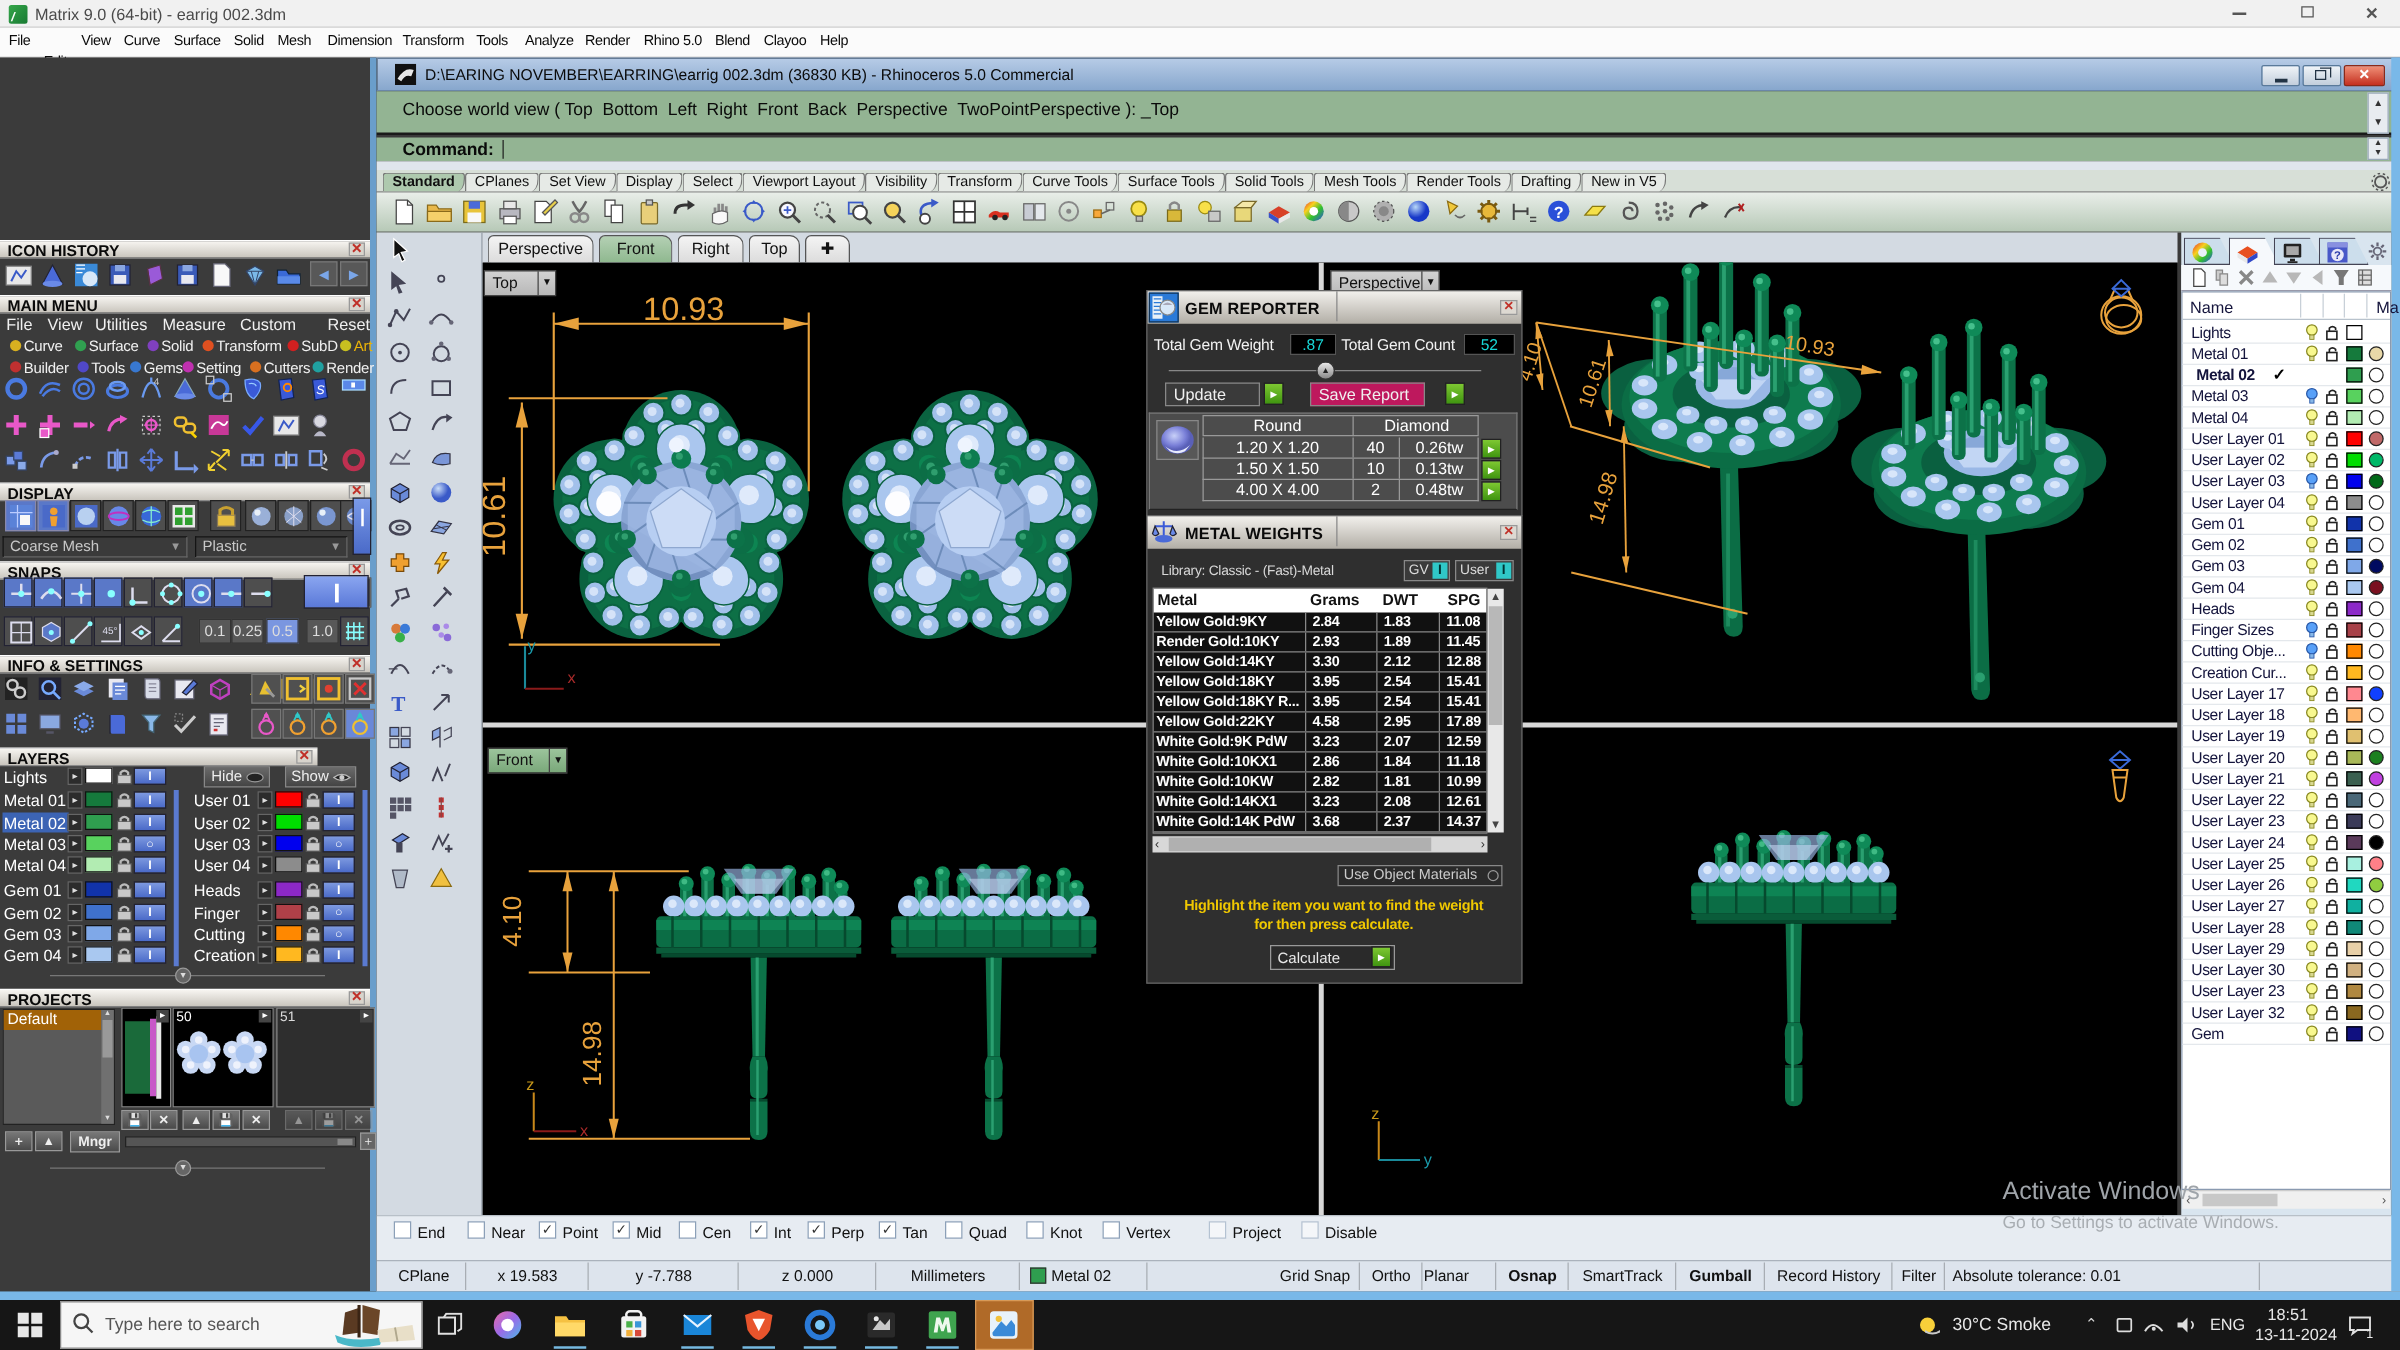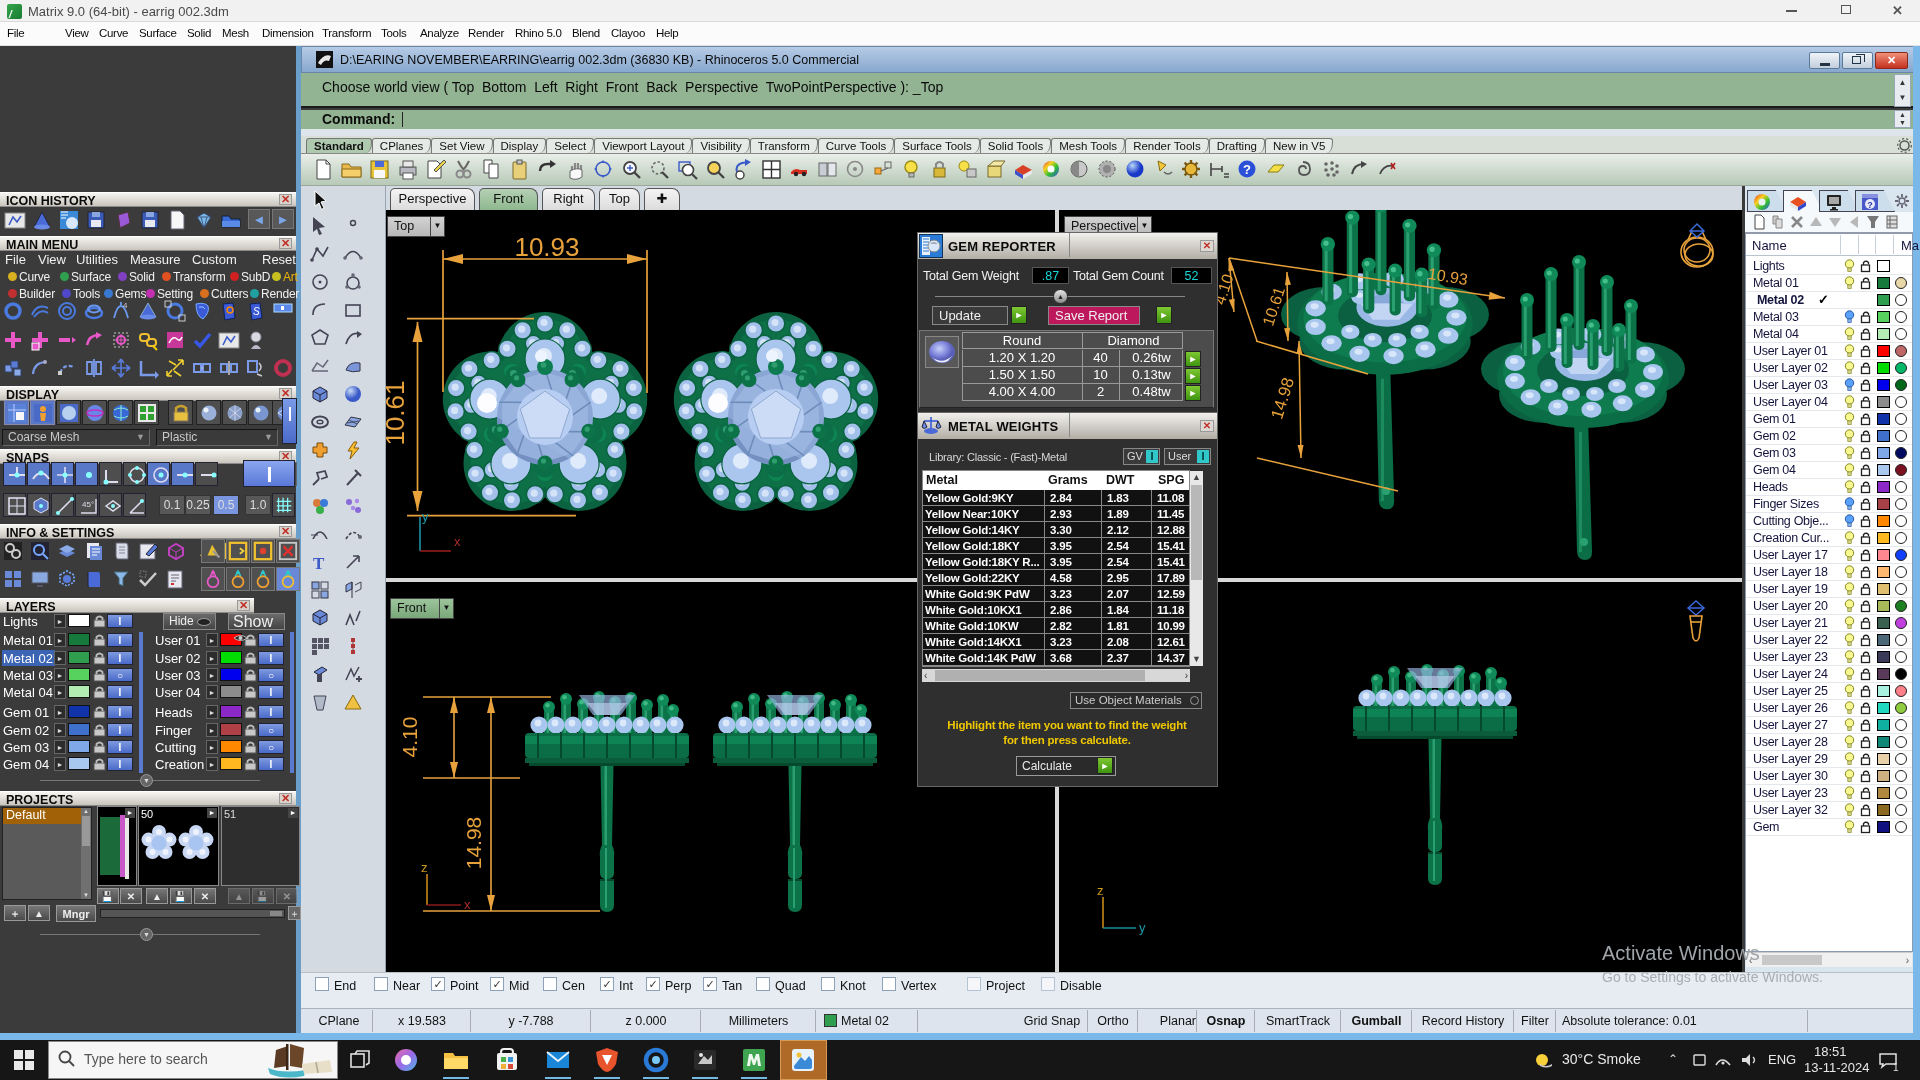--- a/index.html
+++ b/index.html
@@ -566,21 +566,21 @@
 <div class="ssep" style="left:700px"></div>
 <div class="stc" style="left:592px;width:108px;text-align:center;">z 0.000</div>
 <div class="ssep" style="left:815px"></div>
 <div class="stc" style="left:702px;width:113px;text-align:center;">Millimeters</div>
 <div class="ssep" style="left:917px"></div>
 <div class="ssep" style="left:1087px"></div>
 <div class="stc" style="left:1017px;width:70px;text-align:center;">Grid Snap</div>
 <div class="ssep" style="left:1137px"></div>
 <div class="stc" style="left:1089px;width:48px;text-align:center;">Ortho</div>
 <div class="ssep" style="left:1196px"></div>
-<div class="stc" style="left:1139px;width:57px;text-align:right;">Planar</div>
+<div class="stc" style="left:1139px;width:57px;text-align:left;">Planar</div>
 <div class="ssep" style="left:1254px"></div>
 <div class="stc" style="left:1198px;width:56px;text-align:center;font-weight:bold;">Osnap</div>
 <div class="ssep" style="left:1340px"></div>
 <div class="stc" style="left:1256px;width:84px;text-align:center;">SmartTrack</div>
 <div class="ssep" style="left:1411px"></div>
 <div class="stc" style="left:1342px;width:69px;text-align:center;font-weight:bold;">Gumball</div>
 <div class="ssep" style="left:1513px"></div>
 <div class="stc" style="left:1413px;width:100px;text-align:center;">Record History</div>
 <div class="ssep" style="left:1555px"></div>
 <div class="stc" style="left:1515px;width:40px;text-align:center;">Filter</div>
@@ -1166,21 +1166,21 @@
 <div class="visb" style="left:258px;top:740px"><span style="font-weight:normal">○</span></div>
 <div class="lrow" style="left:155px;top:757px">Creation</div>
 <div class="abtn" style="left:206px;top:757px">►</div>
 <div class="swl" style="left:220px;top:757px;background:#ffb820"></div>
 <div class="lockg" style="left:244px;top:757px"><svg width="13" height="14" viewBox="0 0 13 14">
       <rect x="1" y="6" width="11" height="7" fill="#c8c8c8" stroke="#555"></rect>
       <path d="M3.5 6 L3.5 4 Q6.5 1 9.5 4 L9.5 6" fill="none" stroke="#bbb" stroke-width="1.8"></path>
     </svg></div>
 <div class="visb" style="left:258px;top:757px">I</div>
 <div class="a" style="left:163px;top:613px;width:53px;height:17px;background:linear-gradient(#6a6a6a,#444);border:1px solid #888;color:#eee;font-size:12px;line-height:15px;padding-left:5px">Hide <span style="display:inline-block;width:14px;height:8px;background:#222;border-radius:50%;border:1px solid #999;vertical-align:middle"></span></div>
-<div class="a" style="left:228px;top:613px;width:57px;height:17px;background:linear-gradient(#6a6a6a,#444);border:1px solid #888;color:#eee;font-size:16px;line-height:15px;padding-left:4px">Show <svg width="15" height="10" viewBox="0 0 15 10" style="vertical-align:middle">
+<div class="a" style="left:228px;top:613px;width:57px;height:17px;background:linear-gradient(#6a6a6a,#444);border:1px solid #888;color:#eee;font-size:12px;line-height:15px;padding-left:4px">Show <svg width="15" height="10" viewBox="0 0 15 10" style="vertical-align:middle">
       <path d="M1 5 Q7.5 0 14 5 Q7.5 10 1 5 Z" fill="#222" stroke="#bbb"></path>
       <circle cx="7.5" cy="5" r="2" fill="#ccc"></circle>
     </svg></div>
 <div class="a" style="left:139px;top:632px;width:4px;height:141px;background:#5a7ad0"></div>
 <div class="a" style="left:290px;top:632px;width:4px;height:141px;background:#5a7ad0"></div>
 <div class="a" style="left:40px;top:780px;width:220px;height:1px;background:#777"></div>
 <div class="a" style="left:140px;top:774px;width:13px;height:13px;border-radius:50%;background:#666;border:1px solid #999">
     <span style="display:block;font-size:7px;color:#ddd;text-align:center;line-height:12px">▼</span>
   </div>
 <div class="hd" style="left:0;top:791px;width:296px;height:15px;padding:1px 0 0 6px">PROJECTS<span class="hx">✕</span></div>
@@ -2245,21 +2245,21 @@
     <span class="a" style="left:183px;line-height:19px">DWT</span>
     <span class="a" style="left:235px;line-height:19px">SPG</span>
   </div>
 <div class="mwr" style="left:923px;top:490px">
     <span class="mc1">Yellow Gold:9KY</span>
     <span class="mc2">2.84</span>
     <span class="mc3">1.83</span>
     <span class="mc4">11.08</span>
   </div>
 <div class="mwr" style="left:923px;top:506px">
-    <span class="mc1">Yellow Near:10KY</span>
+    <span class="mc1">Render Gold:10KY</span>
     <span class="mc2">2.93</span>
     <span class="mc3">1.89</span>
     <span class="mc4">11.45</span>
   </div>
 <div class="mwr" style="left:923px;top:522px">
     <span class="mc1">Yellow Gold:14KY</span>
     <span class="mc2">3.30</span>
     <span class="mc3">2.12</span>
     <span class="mc4">12.88</span>
   </div>

